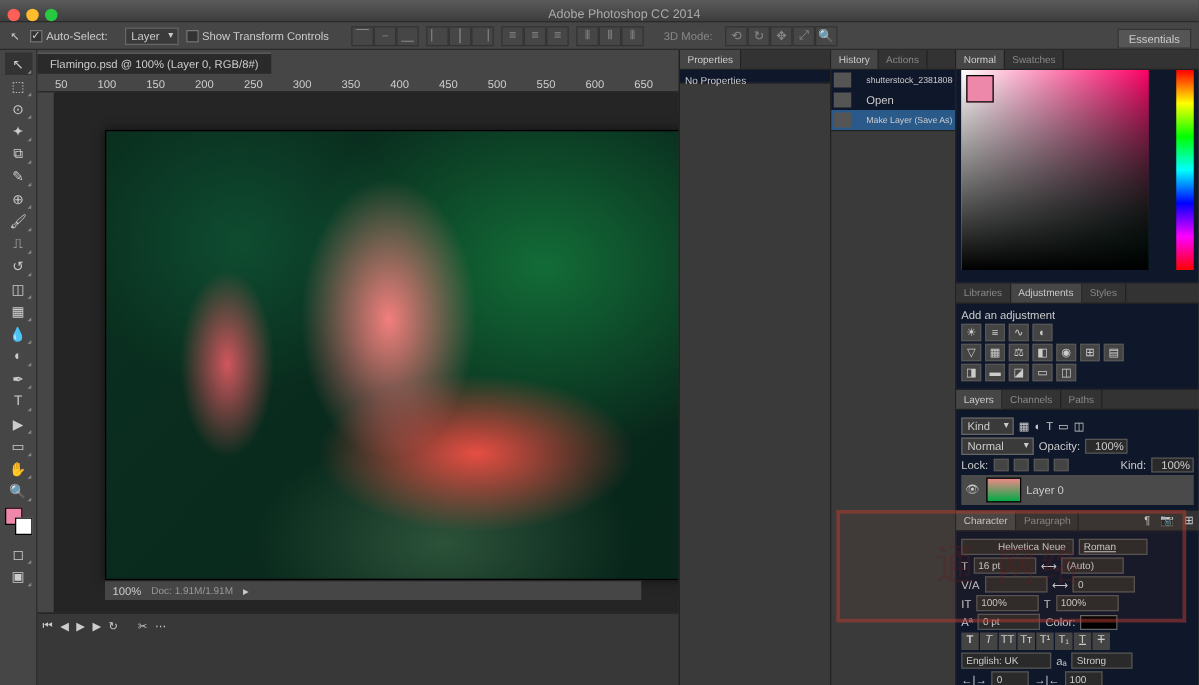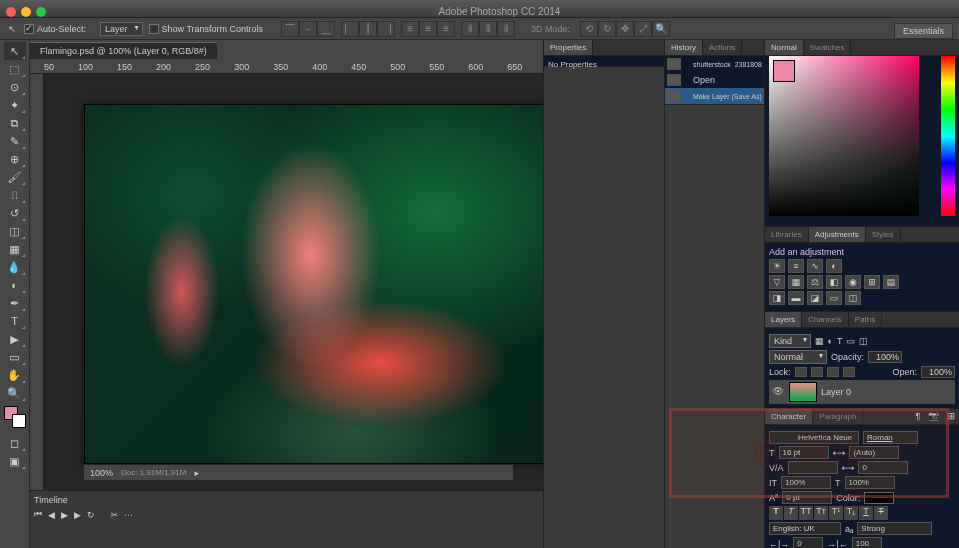--- a/index.html
+++ b/index.html
@@ -183,21 +183,20 @@
       <div class="canvas">
         <div class="img"></div>
         <div class="statusbar">
           <span>100%</span>
           <span class="doclabel">Doc: 1.91M/1.91M</span>
           <span>▸</span>
         </div>
       </div>
     </div>
     <div class="timeline">
-      <div class="tlhead">Timeline</div>
       <div class="tlctl">
         <span>⏮</span>
         <span>◀</span>
         <span>▶</span>
         <span>▶</span>
         <span>↻</span>
         <span style="margin-left:10px">✂</span>
         <span>⋯</span>
       </div>
     </div>
@@ -298,21 +297,21 @@
           <span class="sel" style="width:58px">Normal</span>
           <span>Opacity:</span>
           <span class="numfield">100%</span>
         </div>
         <div class="lockrow">
           <span>Lock:</span>
           <span class="li"></span>
             <span class="li"></span>
             <span class="li"></span>
             <span class="li"></span>
-          <span style="margin-left:auto">Open:</span>
+          <span style="margin-left:auto">Kind:</span>
           <span class="numfield">100%</span>
         </div>
         <div class="layerrow">
           <span class="eye">👁</span>
           <div class="lthumb"></div>
           <span>Layer 0</span>
         </div>
       </div>
     </div>
     <div class="panel charpanel">
@@ -358,21 +357,21 @@
           <span style="width:14px;height:14px;background:#444;text-align:center">TT</span>
           <span style="width:14px;height:14px;background:#444;text-align:center">Tᴛ</span>
           <span style="width:14px;height:14px;background:#444;text-align:center">T¹</span>
           <span style="width:14px;height:14px;background:#444;text-align:center">T₁</span>
           <span style="width:14px;height:14px;background:#444;text-align:center;text-decoration:underline">T</span>
           <span style="width:14px;height:14px;background:#444;text-align:center;text-decoration:line-through">T</span>
         </div>
         <div class="crow">
             <input class="sel2" style="width: 72px;" value="English: UK">
             <span>aₐ</span>
-            <input class="sel2" style="width: 75px;" value="Strong">
+            <input class="sel2" style="width: 49px;" value="Strong">
           </div>
         <div class="crow">
             <span>←|→</span>
             <input style="width: 30px;" value="0">
             <span>→|←</span>
             <input style="width: 30px;" value="100">
           </div>
 
       </div>
     </div>

